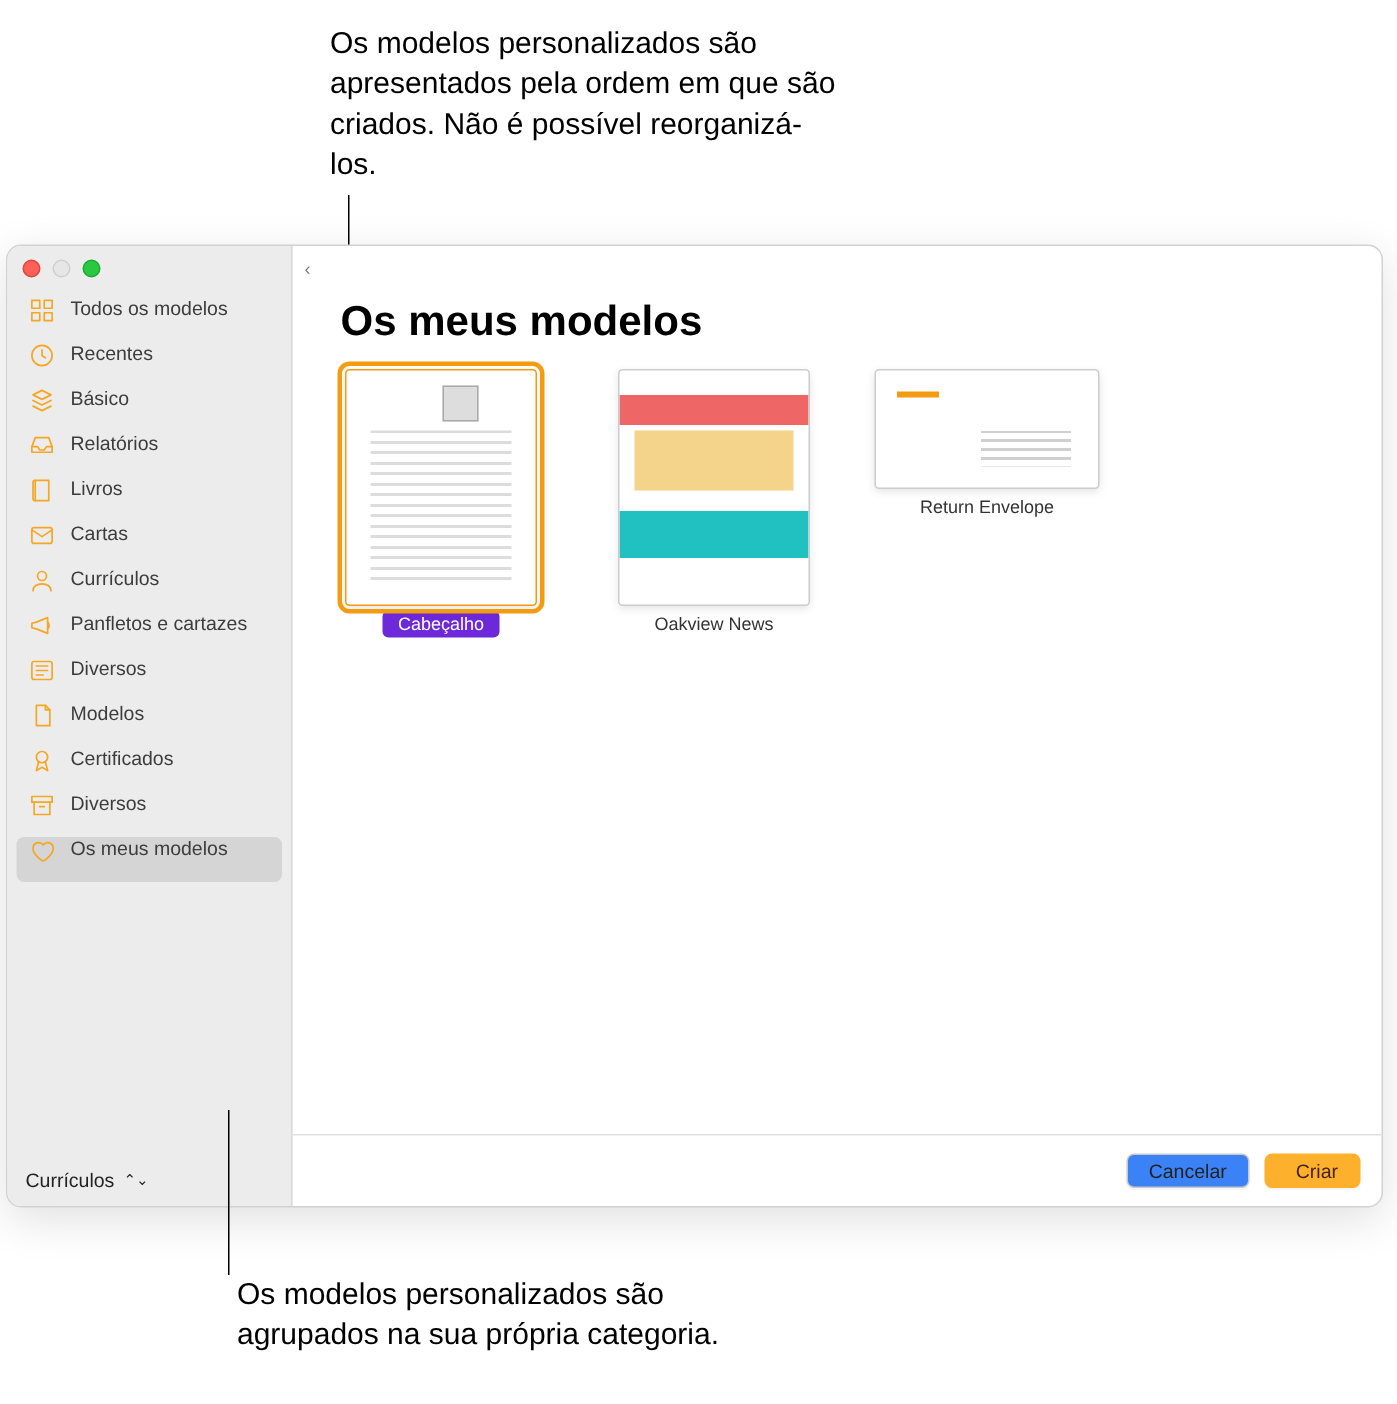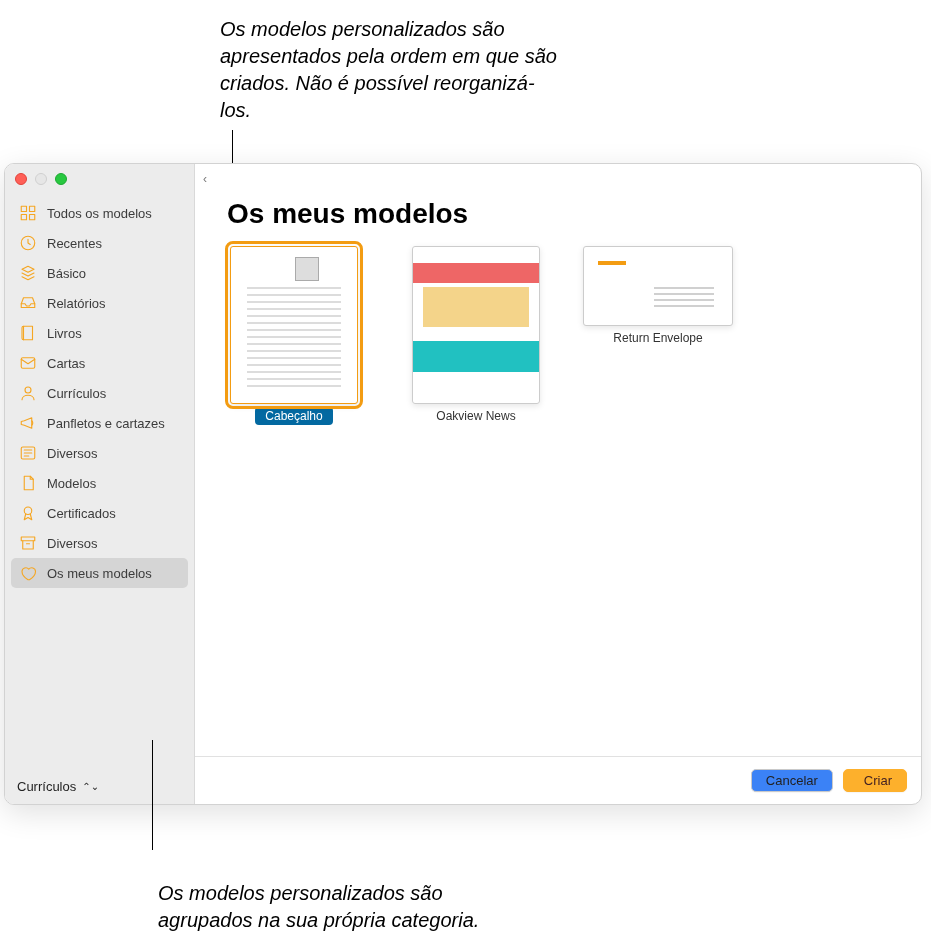--- a/index.html
+++ b/index.html
@@ -14,21 +14,20 @@
     color: #333;
   }
 
   
   .callout {
     position: absolute;
     font-size: 20px;
     line-height: 1.35;
     color: #000;
     max-width: 340px;
-    font-style: italic;
   }
   .callout-line {
     position: absolute;
     background: #000;
   }
 
   
   .window {
     position: absolute;
     left: 4px;
@@ -64,21 +63,21 @@
   .tyellow { background:#e6e6e6; border:1px solid #cfcfcf; }
   .tgreen { background:#28c840; border:1px solid #1ea932; }
 
   .category-list {
     padding: 4px 6px 0 6px;
     flex: 1;
     overflow: auto;
   }
   .category-item {
     display: flex;
-    align-items: center;
+    align-items: flex-start;
     gap: 10px;
     height: 30px;
     padding: 0 8px;
     border-radius: 5px;
     font-size: 13px;
     color: #3c3c3c;
     cursor: default;
   }
   .category-item.selected { background: #d5d5d5; }
   .category-item .icon { width: 18px; height: 18px; display:flex; align-items:center; justify-content:center; }
@@ -144,21 +143,21 @@
     outline-offset: 2px;
     border-color: #f39c12;
   }
   .template .tlabel {
     font-size: 12px;
     color: #333;
     text-align: center;
     padding: 2px 10px;
   }
   .template.selected .tlabel {
-    background: #0369a1;
+    background: #6d28d9;
     color: #fff;
     border-radius: 4px;
   }
 
   
   .thumb.letter::before {
     content:"";
     position:absolute; left:64px; top:10px; width:22px; height:22px;
     border:1px solid #aaa; background:#ddd;
   }
@@ -371,13 +370,13 @@
       </div>
 
     <div class="bottom-bar">
       <button class="btn">Cancelar</button>
       <button class="btn primary">Criar</button>
     </div>
   </div>
 </div>
 
 <div class="callout-line" style="left:152px; top:740px; width:1px; height:110px;"></div>
-<div class="callout" style="left:158px; top:880px;">Os modelos personalizados são agrupados na sua própria categoria.</div>
+<div class="callout" style="left:158px; top:850px;">Os modelos personalizados são agrupados na sua própria categoria.</div>
 
 </body></html>

